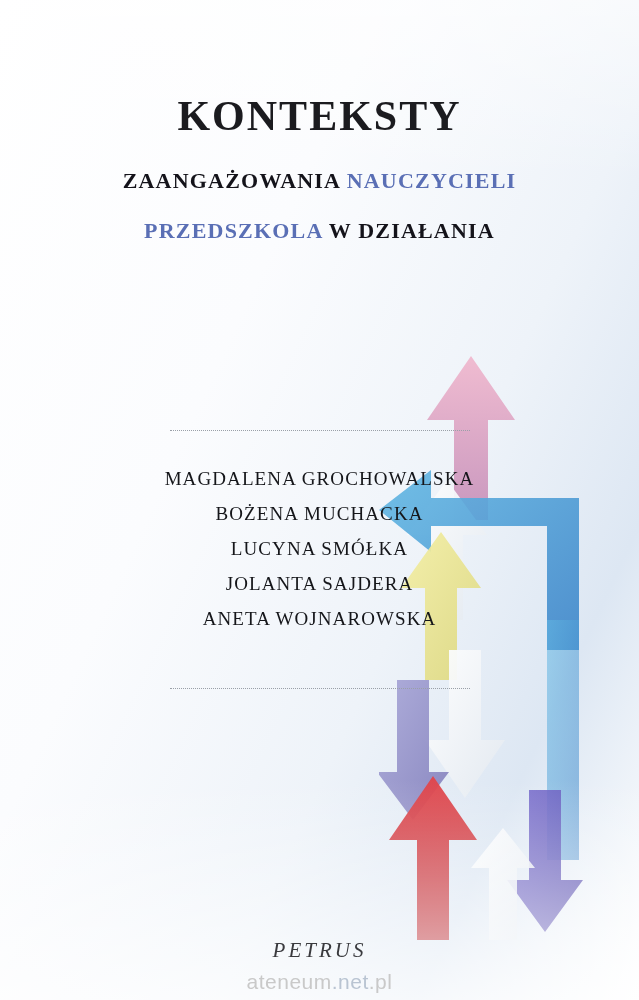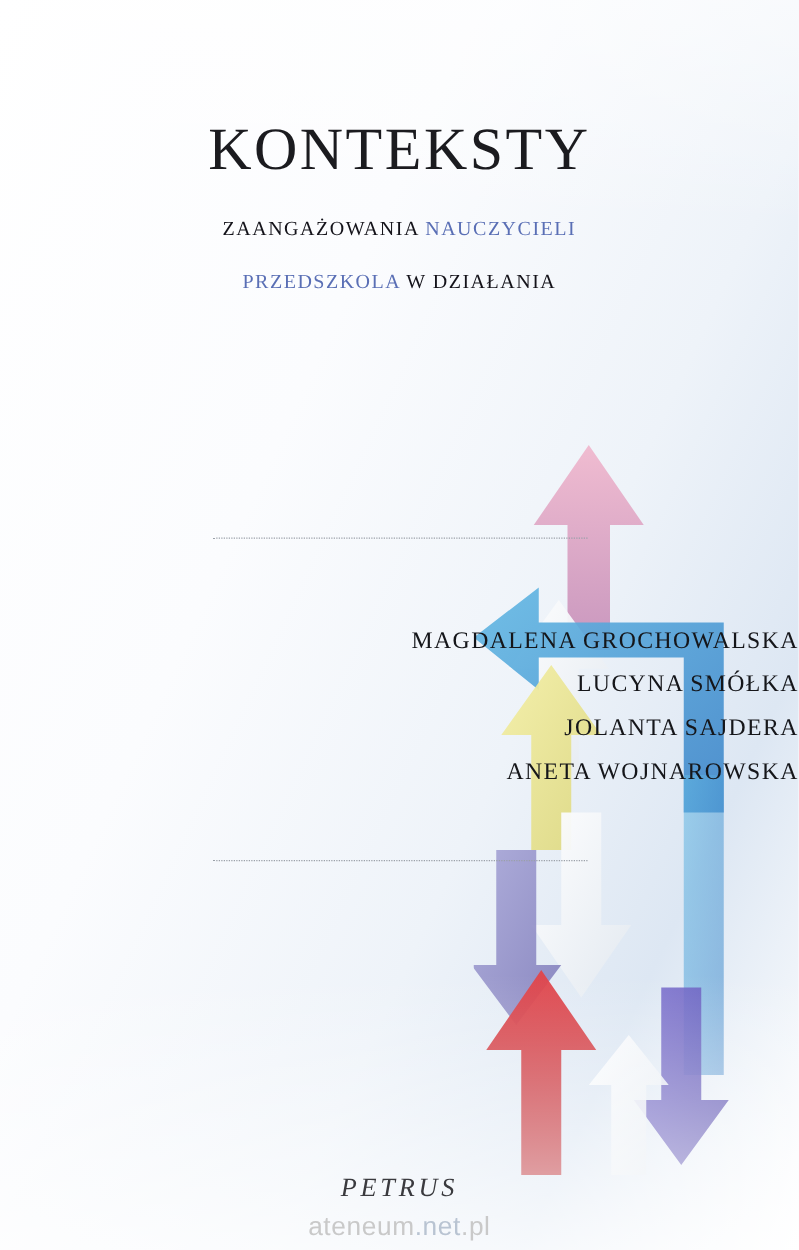--- a/index.html
+++ b/index.html
@@ -37,35 +37,35 @@
   
   .title-block {
     position: absolute;
     left: 0;
     right: 0;
     top: 92px;
     text-align: center;
     z-index: 3;
   }
   .main-title {
-    font-size: 48px;
+    font-size: 42px;
     letter-spacing: 2px;
     color: #1b1b1f;
-    font-weight: 400;
+    font-weight: 700;
     margin: 0 0 28px 0;
     font-variant: small-caps;
     text-transform: uppercase;
   }
   .subtitle-line {
-    font-size: 16px;
+    font-size: 22px;
     letter-spacing: 1.2px;
     color: #14131a;
     margin: 0 0 24px 0;
     text-transform: uppercase;
-    font-weight: 400;
+    font-weight: 700;
   }
   .subtitle-line .hl {
     color: #5a6fb5;
   }
   .sub3 { margin-bottom: 22px; }
   .sub4 { margin-bottom: 0; }
 
   
   .rule {
     position: absolute;
@@ -76,22 +76,22 @@
     z-index: 3;
   }
   .rule-top { top: 430px; }
   .rule-bottom { top: 688px; }
 
   
   .authors {
     position: absolute;
     left: 0;
     right: 0;
-    top: 502px;
-    text-align: right;
+    top: 468px;
+    text-align: center;
     z-index: 3;
   }
   .author {
     font-size: 19px;
     letter-spacing: 1.1px;
     color: #15161a;
     margin-bottom: 13px;
     text-transform: uppercase;
     font-family: "Liberation Serif", serif;
   }
@@ -219,20 +219,21 @@
       <span></span><span class="hl">PRZEDSZKOLA</span><span> W DZIAŁANIA</span>
     </div>
 
   </div>
 
   <div class="rule rule-top"></div>
   <div class="rule rule-bottom"></div>
 
   <div class="authors">
     <div class="author">MAGDALENA GROCHOWALSKA</div>
+    <div class="author">BOŻENA MUCHACKA</div>
     <div class="author">LUCYNA SMÓŁKA</div>
     <div class="author">JOLANTA SAJDERA</div>
     <div class="author">ANETA WOJNAROWSKA</div>
   </div>
 
   <div class="publisher">PETRUS</div>
 
   <div class="watermark">
     <span class="wm-1">ateneum</span><span class="wm-2">.net</span><span class="wm-3">.pl</span>
   </div>

